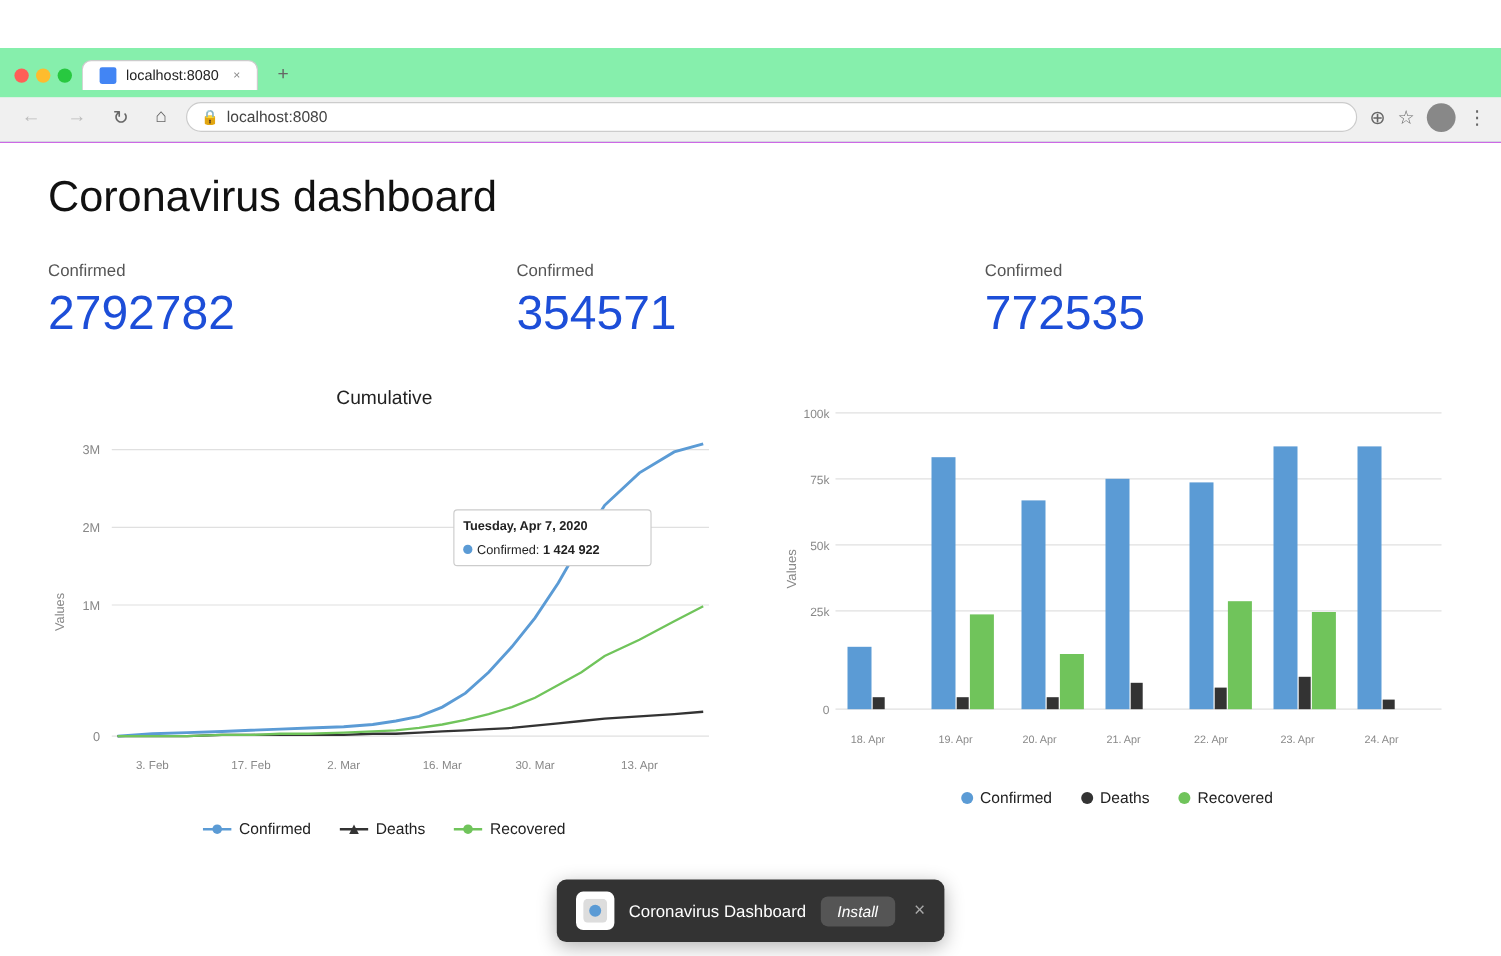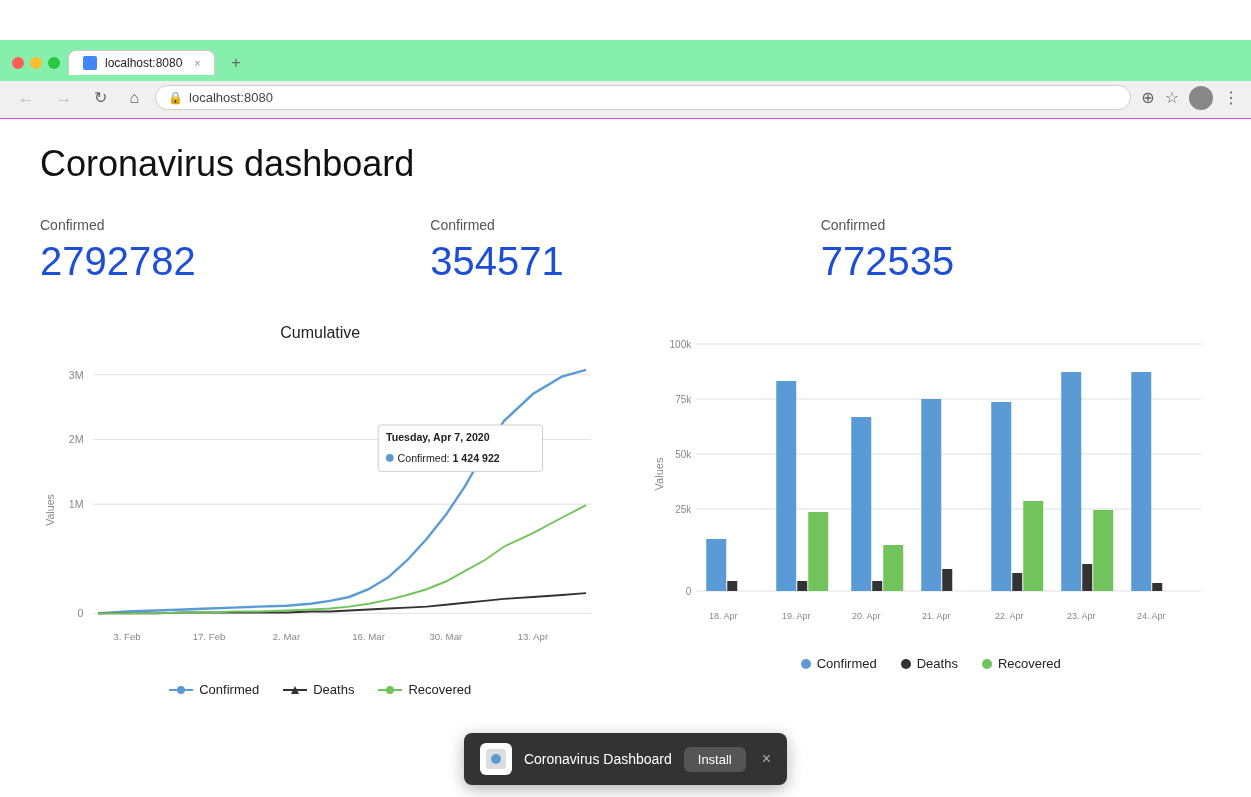--- a/index.html
+++ b/index.html
@@ -49,21 +49,21 @@
     
     .legend { display: flex; justify-content: center; gap: 24px; margin-top: 8px; font-size: 13px; }
     .legend-item { display: flex; align-items: center; gap: 6px; }
     .legend-dot { width: 10px; height: 10px; border-radius: 50%; }
 
     
     .install-banner { position: fixed; bottom: 0; left: 0; right: 0; display: flex; justify-content: center; padding: 12px; background: transparent; z-index: 100; }
     .install-inner { background: #333; color: #fff; border-radius: 8px; display: flex; align-items: center; gap: 12px; padding: 10px 16px; font-size: 14px; box-shadow: 0 4px 16px rgba(0,0,0,0.3); }
     .install-icon { width: 32px; height: 32px; background: #fff; border-radius: 6px; display: flex; align-items: center; justify-content: center; }
     .install-name { font-weight: 500; color: #fff; }
-    .install-btn { background: #555; color: #fff; border: none; border-radius: 6px; padding: 5px 14px; font-size: 13px; cursor: pointer; font-weight: 500; }
+    .install-btn { background: #555; color: #fff; border: none; border-radius: 6px; padding: 5px 14px; font-size: 13px; cursor: pointer; font-weight: 500; font-style: italic; }
     .install-close { background: none; border: none; color: #aaa; font-size: 16px; cursor: pointer; margin-left: 4px; }
   </style>
 </head>
 <body>
 
 <div class="browser-chrome">
   <div class="browser-titlebar">
     <div class="traffic-lights">
       <div class="traffic-light tl-red"></div>
       <div class="traffic-light tl-yellow"></div>

